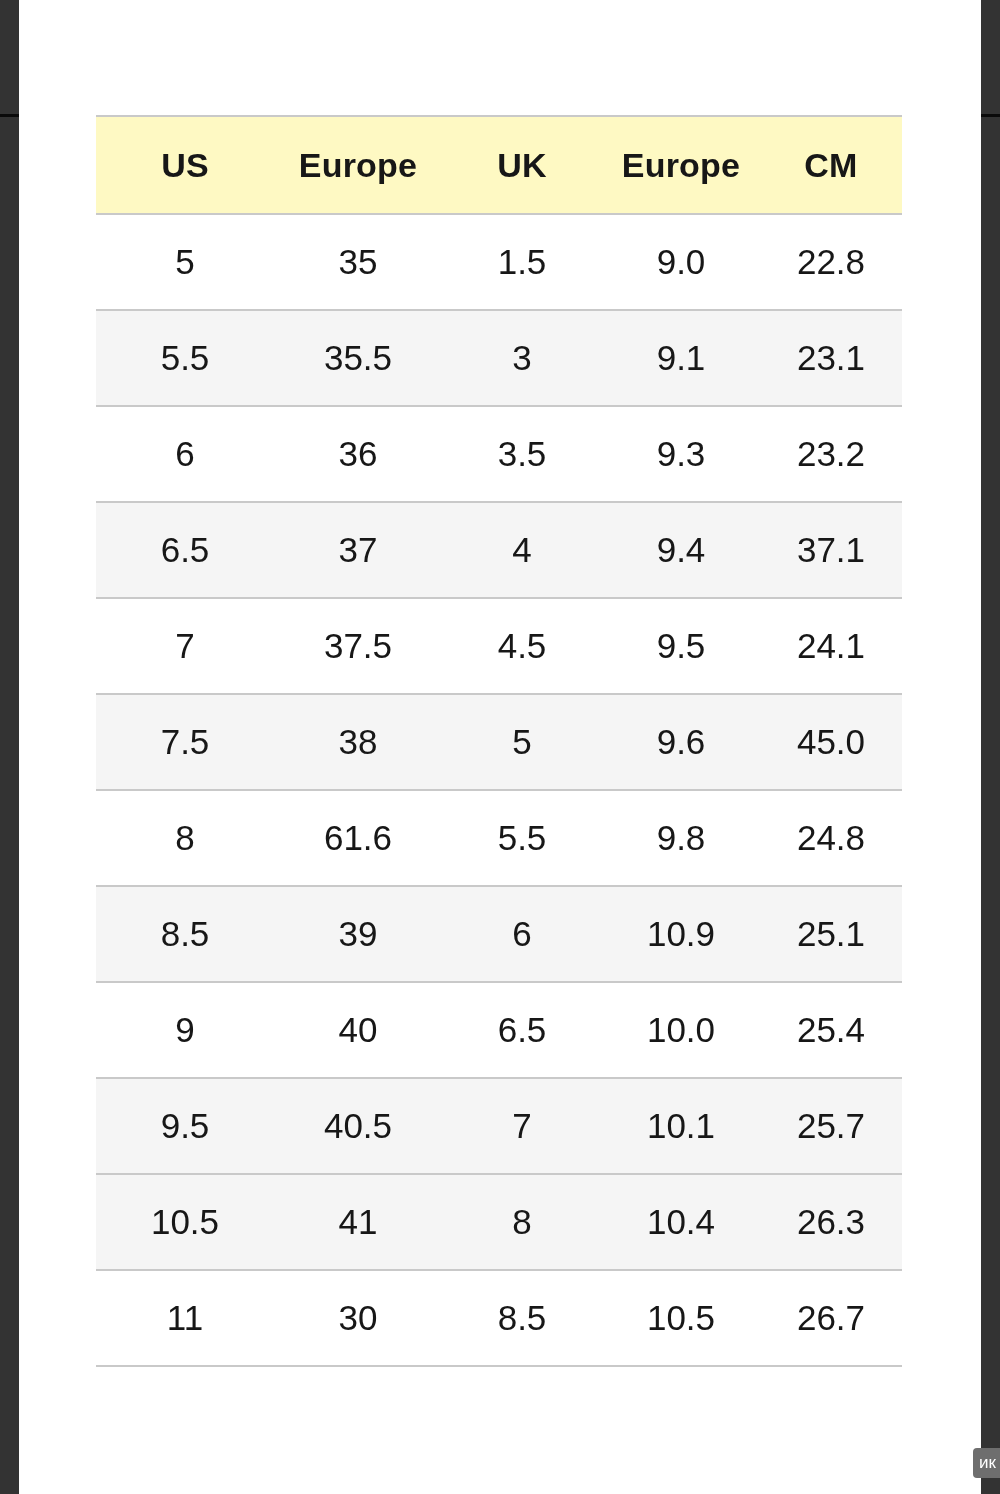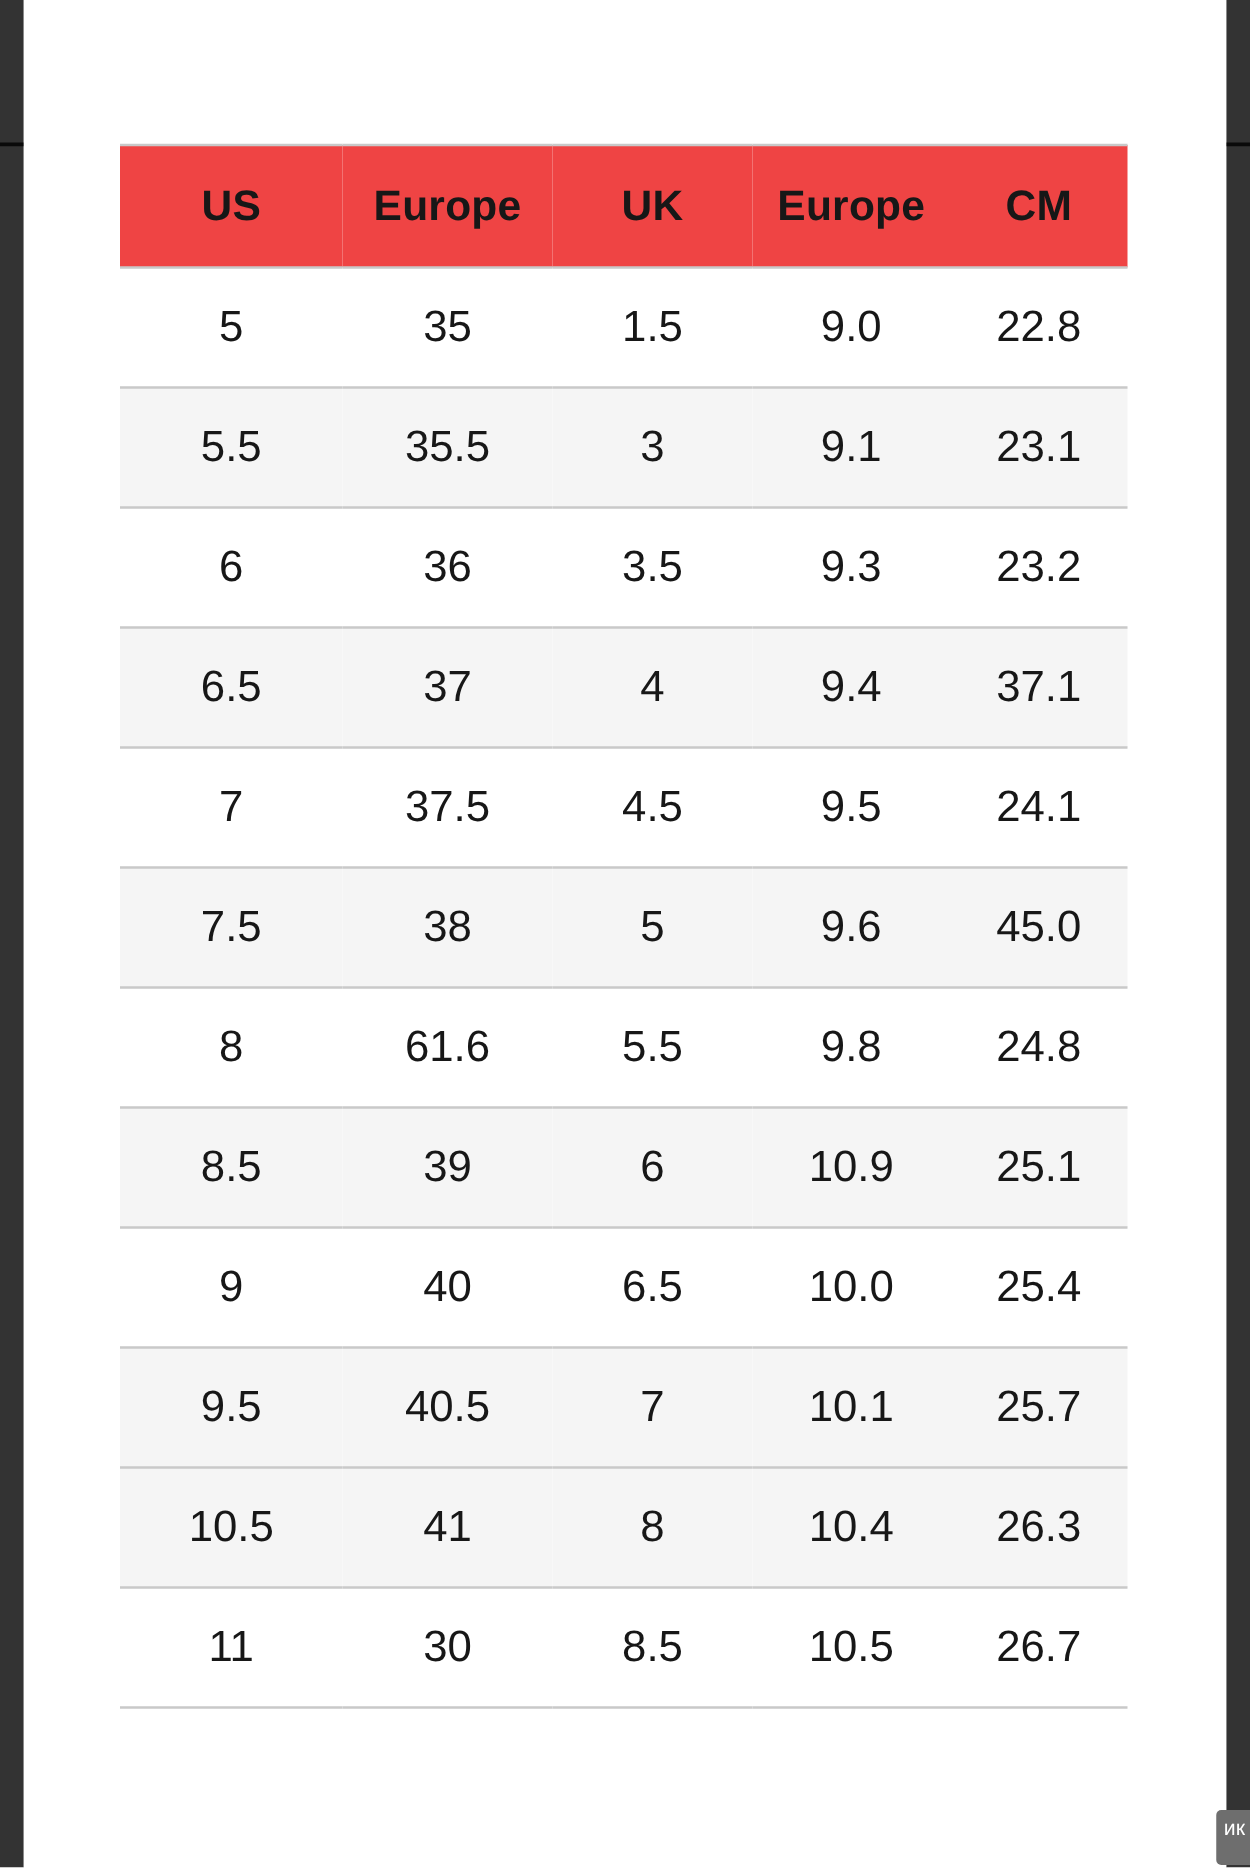--- a/index.html
+++ b/index.html
@@ -71,21 +71,21 @@
     text-align: center;
     vertical-align: middle;
     padding: 0;
     color: #171717;
   }
   .size-table th {
     height: 96px;
     font-size: 34px;
     font-weight: 700;
     letter-spacing: 0.2px;
-    background: #ef4444;
+    background: #fef9c3;
     border-top: 2px solid #c9c9c9;
     border-bottom: 2px solid #c9c9c9;
     margin-top: 37px;
   }
   .size-table td {
     height: 94px;
     font-size: 35px;
     font-weight: 400;
     border-bottom: 2px solid #c9c9c9;
   }
@@ -94,21 +94,21 @@
   }
   .size-table tbody tr.plain td {
     background: #ffffff;
   }
 
   
   .corner-badge {
     position: absolute;
     right: 0;
     top: 1448px;
-    height: 44px;
+    height: 30px;
     padding: 0 4px 0 6px;
     background: #6e6e6e;
     color: #ffffff;
     font-size: 17px;
     line-height: 30px;
     border-radius: 4px 0 0 4px;
     white-space: nowrap;
     overflow: hidden;
   }
 </style>

